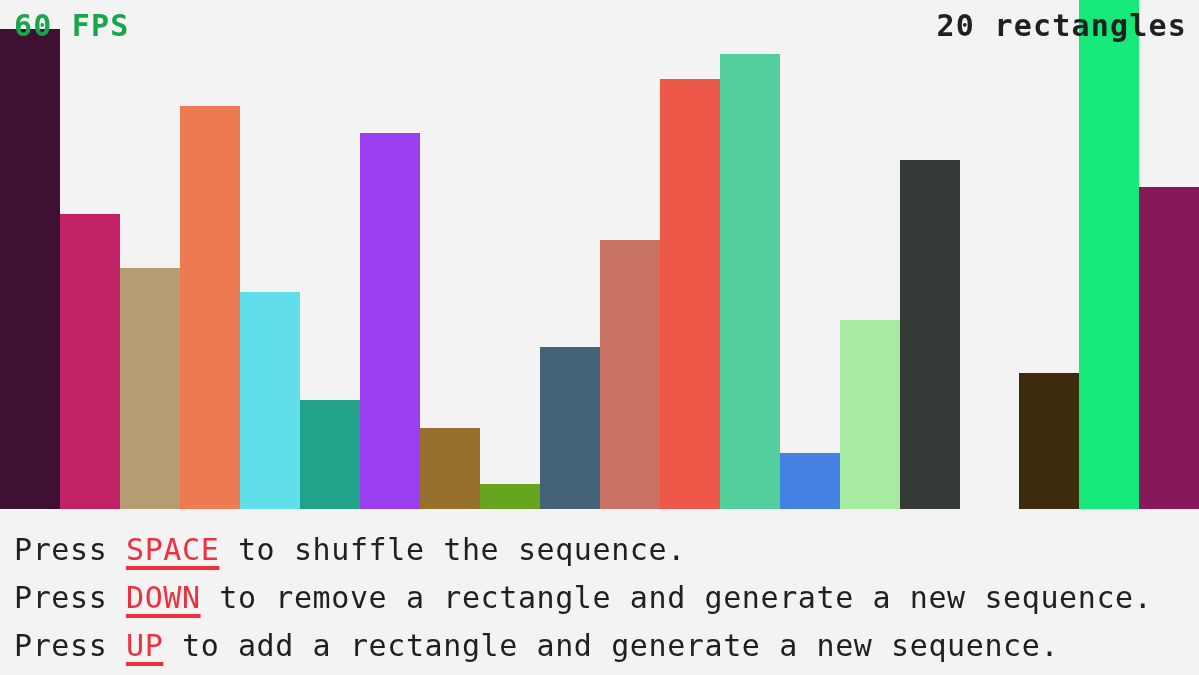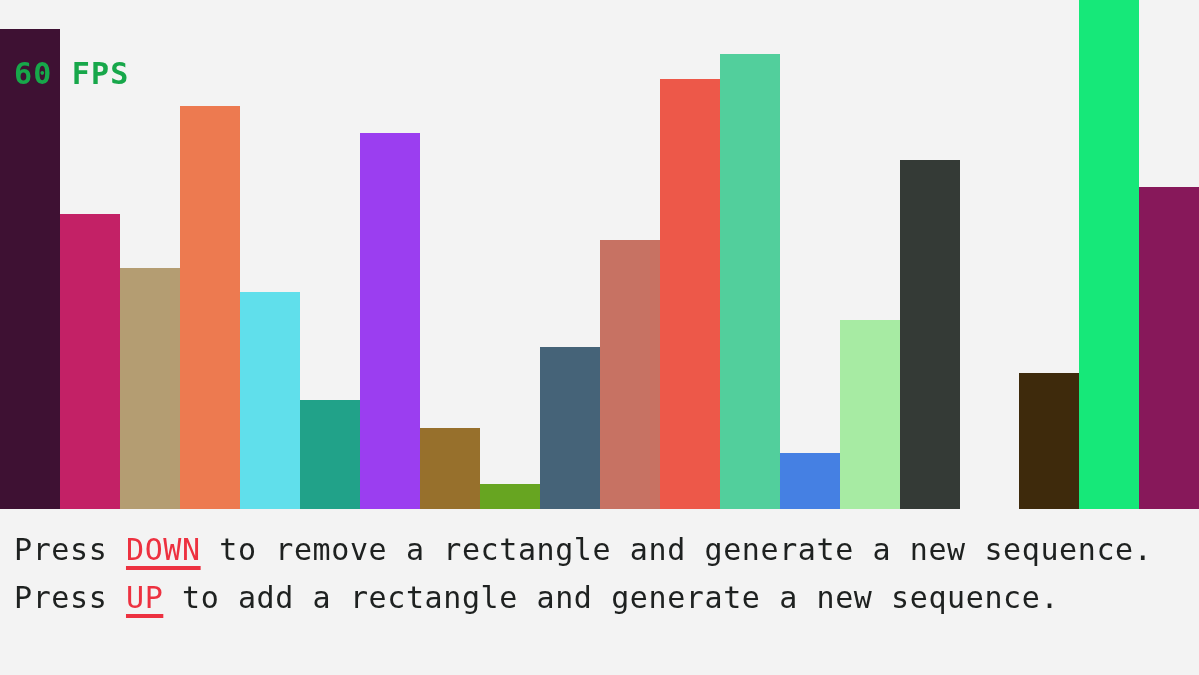--- a/index.html
+++ b/index.html
@@ -40,21 +40,20 @@
     font-family: "DejaVu Sans Mono", "Liberation Mono", monospace;
     font-weight: bold;
     letter-spacing: 0.04em;
     white-space: nowrap;
   }
   #fps-counter {
     left: 14px;
     top: 8px;
     font-size: 30px;
     color: #17a74a;
-    margin-top: 48px;
   }
   #rect-count {
     right: 12px;
     top: 8px;
     font-size: 30px;
     color: #1e2120;
   }
 
   
   #instructions {
@@ -103,19 +102,21 @@
       <div class="bar" style="left: 780px; width: 60px; bottom: 1px; height: 56px; background: rgb(69, 128, 227);"></div>
       <div class="bar" style="left: 840px; width: 60px; bottom: 1px; height: 189px; background: rgb(167, 235, 163);"></div>
       <div class="bar" style="left: 900px; width: 60px; bottom: 1px; height: 349px; background: rgb(52, 58, 54);"></div>
       <div class="bar bar-gap" style="left: 960px; width: 60px; bottom: 1px; height: 0px;"></div>
       <div class="bar" style="left: 1019px; width: 60px; bottom: 1px; height: 136px; background: rgb(62, 42, 12);"></div>
       <div class="bar" style="left: 1079px; width: 60px; bottom: 1px; height: 540px; background: rgb(22, 232, 121);"></div>
       <div class="bar" style="left: 1139px; width: 60px; bottom: 1px; height: 322px; background: rgb(135, 24, 90);"></div>
     </div>
 
   <div class="hud" id="fps-counter">60 FPS</div>
+  <div class="hud" id="rect-count">20 rectangles</div>
 
   <div id="instructions">
+      <div class="instruction-line"><span>Press </span><span class="key">SPACE</span><span> to shuffle the sequence.</span></div>
       <div class="instruction-line"><span>Press </span><span class="key">DOWN</span><span> to remove a rectangle and generate a new sequence.</span></div>
       <div class="instruction-line"><span>Press </span><span class="key">UP</span><span> to add a rectangle and generate a new sequence.</span></div>
     </div>
 
 </div>
 
 </body></html>

